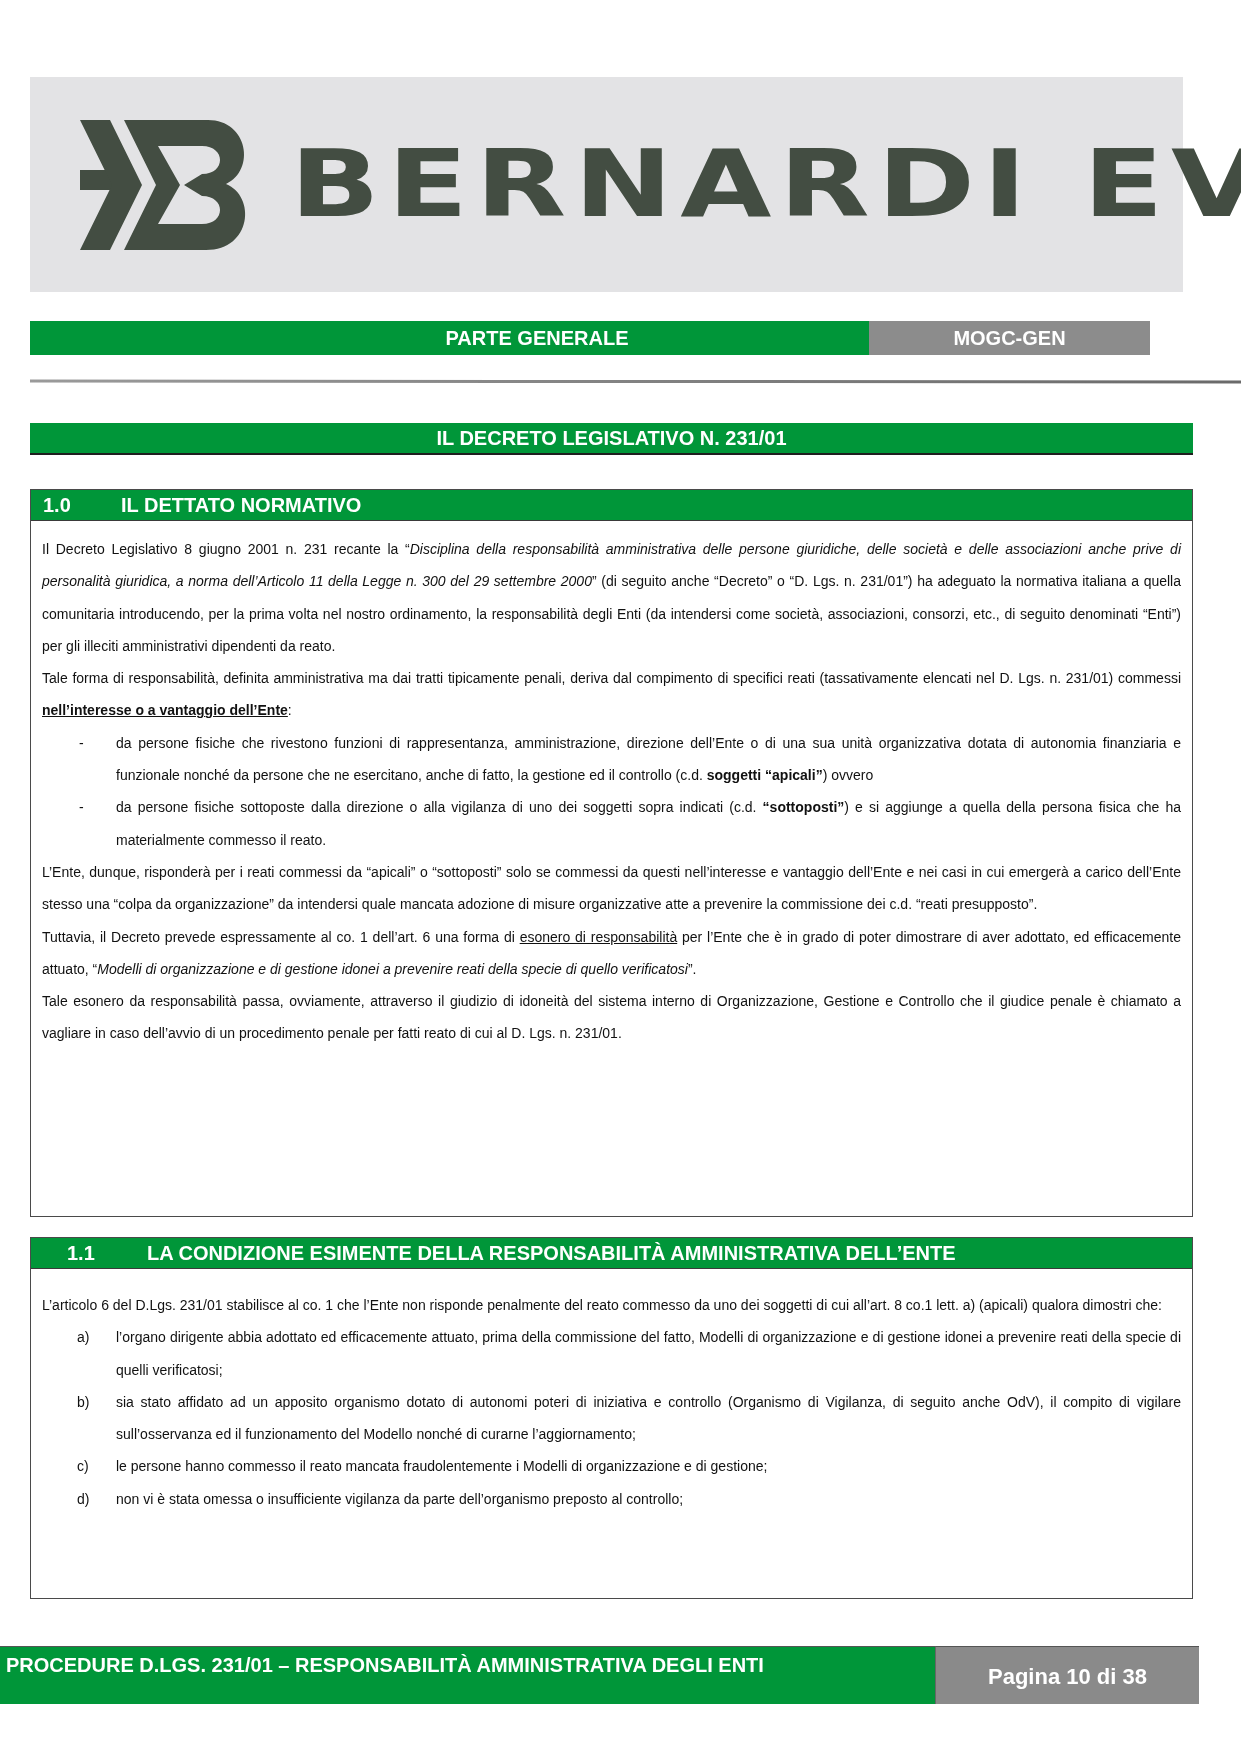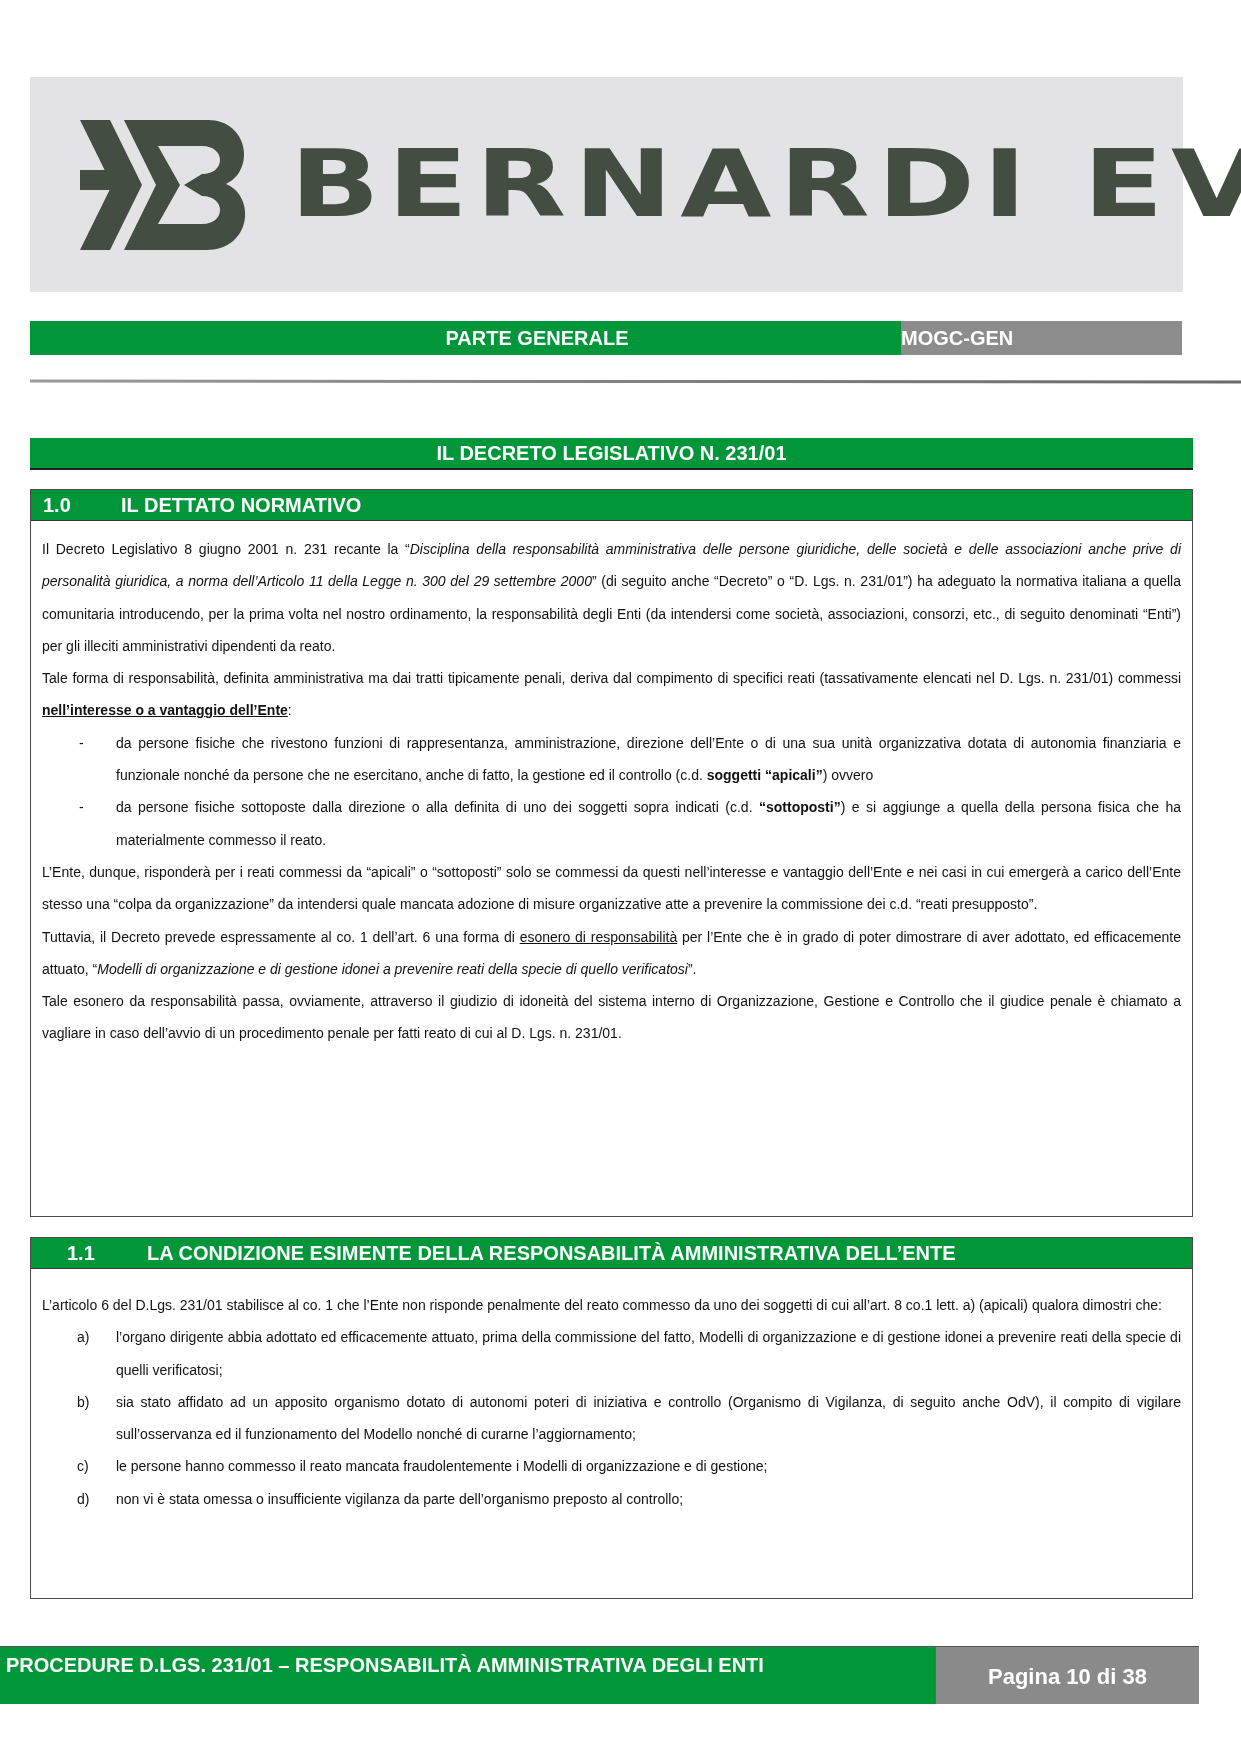--- a/index.html
+++ b/index.html
@@ -10,27 +10,27 @@
   
   .logo-band { left:30px; top:77px; width:1153px; height:215px; background:#e3e3e5; }
   .logo-mark { left:80px; top:120px; width:180px; height:130px; }
   .logo-text { left:290px; top:130px; font-family:"DejaVu Sans", sans-serif; font-weight:bold;
                font-size:92px; letter-spacing:6px; color:#434d42; line-height:110px;
                transform:scaleX(1.28); transform-origin:left center; white-space:nowrap; }
 
   
   .tag-green { left:30px; top:321px; width:1014px; height:34px; background:#009639; color:#fff;
                font-size:20px; font-weight:bold; text-align:center; line-height:34px; }
-  .tag-grey  { left:901px; top:321px; width:281px; height:34px; background:#8c8c8c; color:#fff;
-               font-size:20px; font-weight:bold; text-align:left; line-height:34px; }
+  .tag-grey  { left:869px; top:321px; width:281px; height:34px; background:#8c8c8c; color:#fff;
+               font-size:20px; font-weight:bold; text-align:center; line-height:34px; }
   .rule { left:30px; top:380px; width:1211px; height:3px;
           background:linear-gradient(to right,#9a9a9a,#6a6a6a); transform:skewY(0.04deg); }
 
   
-  .chapter-bar { left:30px; top:438px; width:1163px; height:30px; background:#009639; color:#fff;
+  .chapter-bar { left:30px; top:423px; width:1163px; height:30px; background:#009639; color:#fff;
                  font-size:20px; font-weight:bold; text-align:center; line-height:30px;
                  border-bottom:2px solid #1f1f1f; }
 
   
   .section { left:30px; width:1161px; border:1.5px solid #4a4a4a; background:#fff; }
   .sec-head { background:#009639; color:#fff; font-size:20px; font-weight:bold; height:30px;
               line-height:30px; padding-left:12px; border-bottom:1.5px solid #3a3a3a; }
   .sec-num { display:inline-block; width:78px; }
   .sec-body { padding:10px 11px 8px 11px; font-size:14px; line-height:32.3px; text-align:justify; }
   .sec-body p { margin:0; }
@@ -72,21 +72,21 @@
 
 <div class="abs section" style="top:489px; height:726px;">
   <div class="sec-head">
     <span class="sec-num">1.0</span><span>IL DETTATO NORMATIVO</span>
   </div>
   <div class="sec-body" style="padding-top:12px;">
     <p><span>Il Decreto Legislativo 8 giugno 2001 n. 231 recante la “</span><span class="it">Disciplina della responsabilità amministrativa delle persone giuridiche, delle società e delle associazioni anche prive di personalità giuridica, a norma dell’Articolo 11 della Legge n. 300 del 29 settembre 2000</span><span>” (di seguito anche “Decreto” o “D. Lgs. n. 231/01”) ha adeguato la normativa italiana a quella comunitaria introducendo, per la prima volta nel nostro ordinamento, la responsabilità degli Enti (da intendersi come società, associazioni, consorzi, etc., di seguito denominati “Enti”) per gli illeciti amministrativi dipendenti da reato.</span></p>
     <p><span>Tale forma di responsabilità, definita amministrativa ma dai tratti tipicamente penali, deriva dal compimento di specifici reati (tassativamente elencati nel D. Lgs. n. 231/01) commessi </span><span class="b u">nell’interesse o a vantaggio dell’Ente</span><span>:</span></p>
     <ul class="dash">
       <li><span class="mk">-</span><span>da persone fisiche che rivestono funzioni di rappresentanza, amministrazione, direzione dell’Ente o di una sua unità organizzativa dotata di autonomia finanziaria e funzionale nonché da persone che ne esercitano, anche di fatto, la gestione ed il controllo (c.d. </span><span class="b">soggetti “apicali”</span><span>) ovvero</span></li>
-      <li><span class="mk">-</span><span>da persone fisiche sottoposte dalla direzione o alla definita di uno dei soggetti sopra indicati (c.d. </span><span class="b">“sottoposti”</span><span>) e si aggiunge a quella della persona fisica che ha materialmente commesso il reato.</span></li>
+      <li><span class="mk">-</span><span>da persone fisiche sottoposte dalla direzione o alla vigilanza di uno dei soggetti sopra indicati (c.d. </span><span class="b">“sottoposti”</span><span>) e si aggiunge a quella della persona fisica che ha materialmente commesso il reato.</span></li>
     </ul>
     <p>L’Ente, dunque, risponderà per i reati commessi da “apicali” o “sottoposti” solo se commessi da questi nell’interesse e vantaggio dell’Ente e nei casi in cui emergerà a carico dell’Ente stesso una “colpa da organizzazione” da intendersi quale mancata adozione di misure organizzative atte a prevenire la commissione dei c.d. “reati presupposto”.</p>
     <p><span>Tuttavia, il Decreto prevede espressamente al co. 1 dell’art. 6 una forma di </span><span class="u">esonero di responsabilità</span><span> per l’Ente che è in grado di poter dimostrare di aver adottato, ed efficacemente attuato, “</span><span class="it">Modelli di organizzazione e di gestione idonei a prevenire reati della specie di quello verificatosi</span><span>”.</span></p>
     <p>Tale esonero da responsabilità passa, ovviamente, attraverso il giudizio di idoneità del sistema interno di Organizzazione, Gestione e Controllo che il giudice penale è chiamato a vagliare in caso dell’avvio di un procedimento penale per fatti reato di cui al D. Lgs. n. 231/01.</p>
   </div>
 </div>
 
 <div class="abs section" style="top:1237px; height:360px;">
   <div class="sec-head">
     <span class="sec-num" style="width:80px;margin-left:24px;">1.1</span><span>LA CONDIZIONE ESIMENTE DELLA RESPONSABILITÀ AMMINISTRATIVA DELL’ENTE</span>

